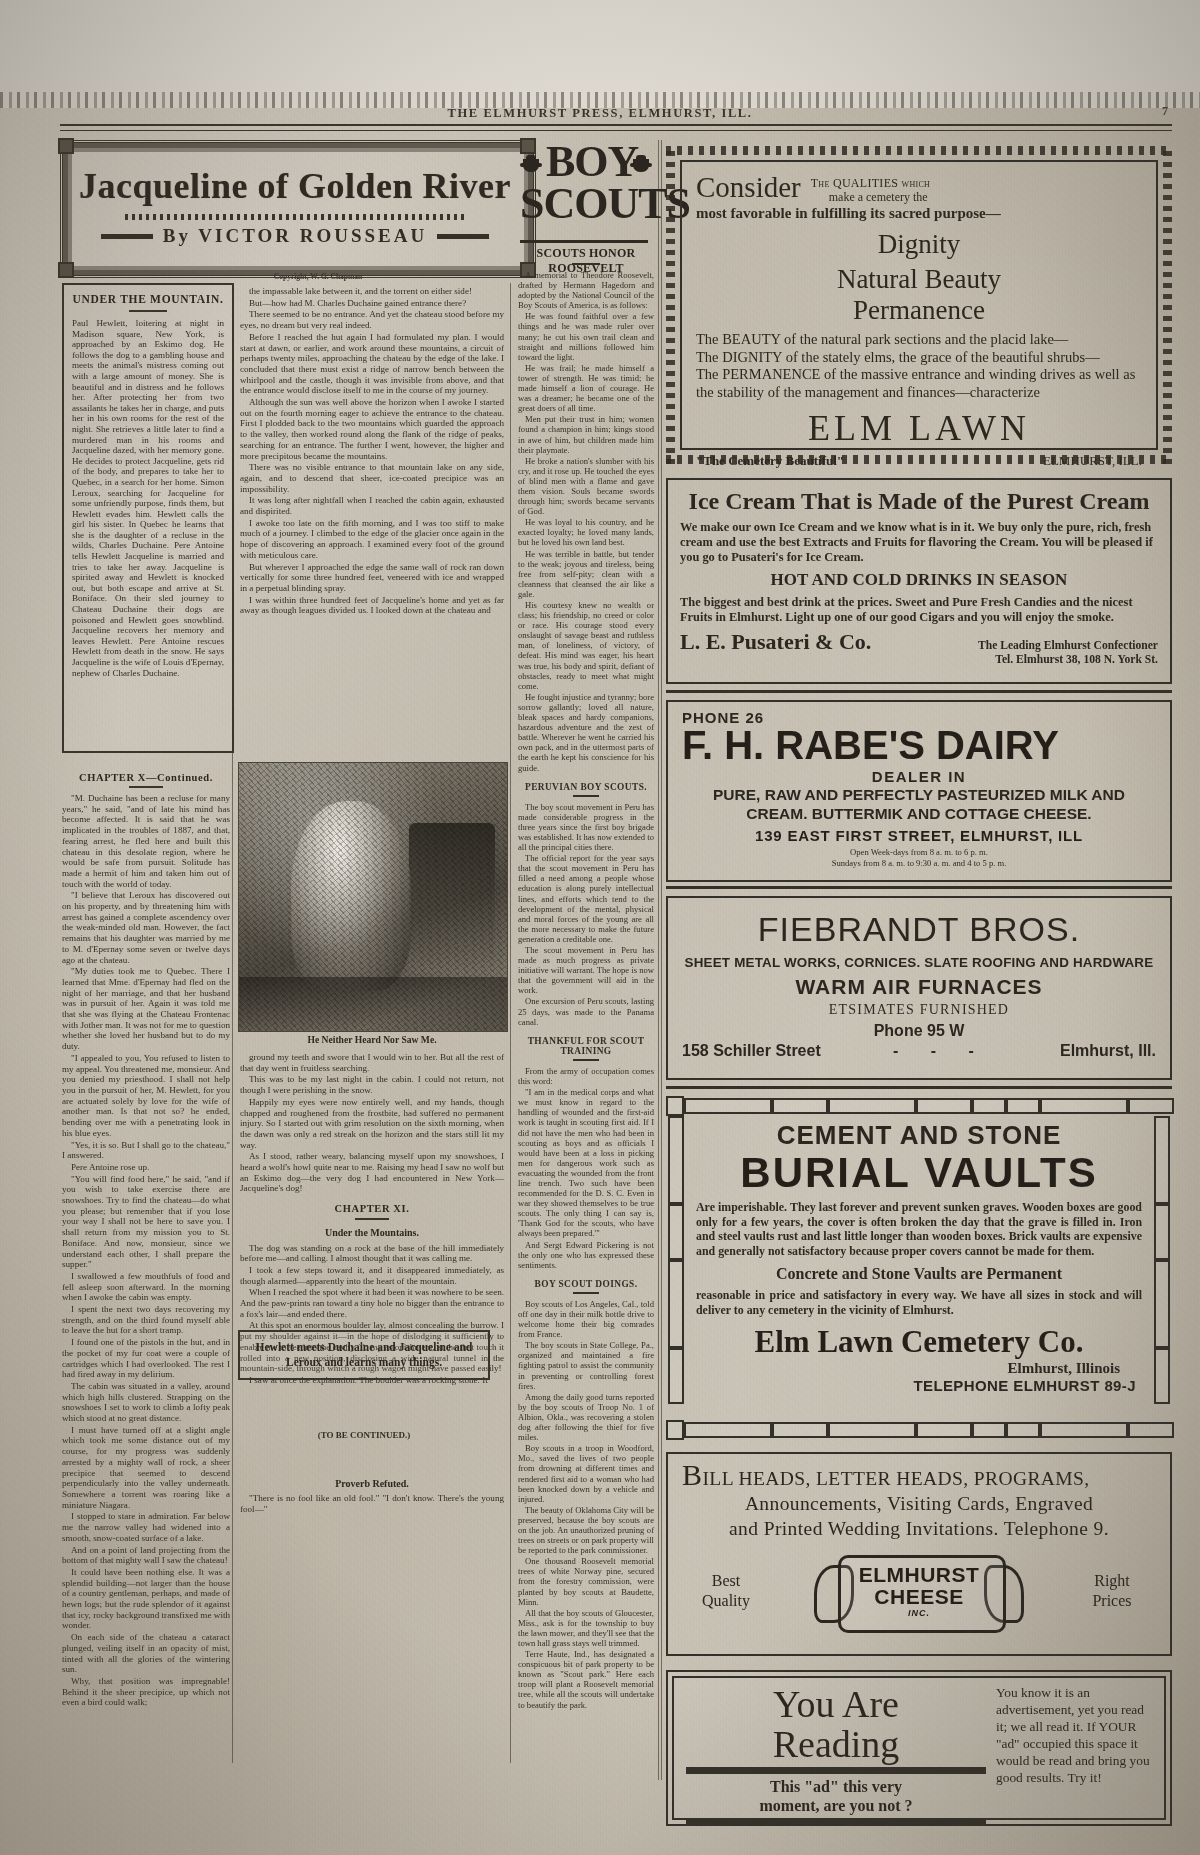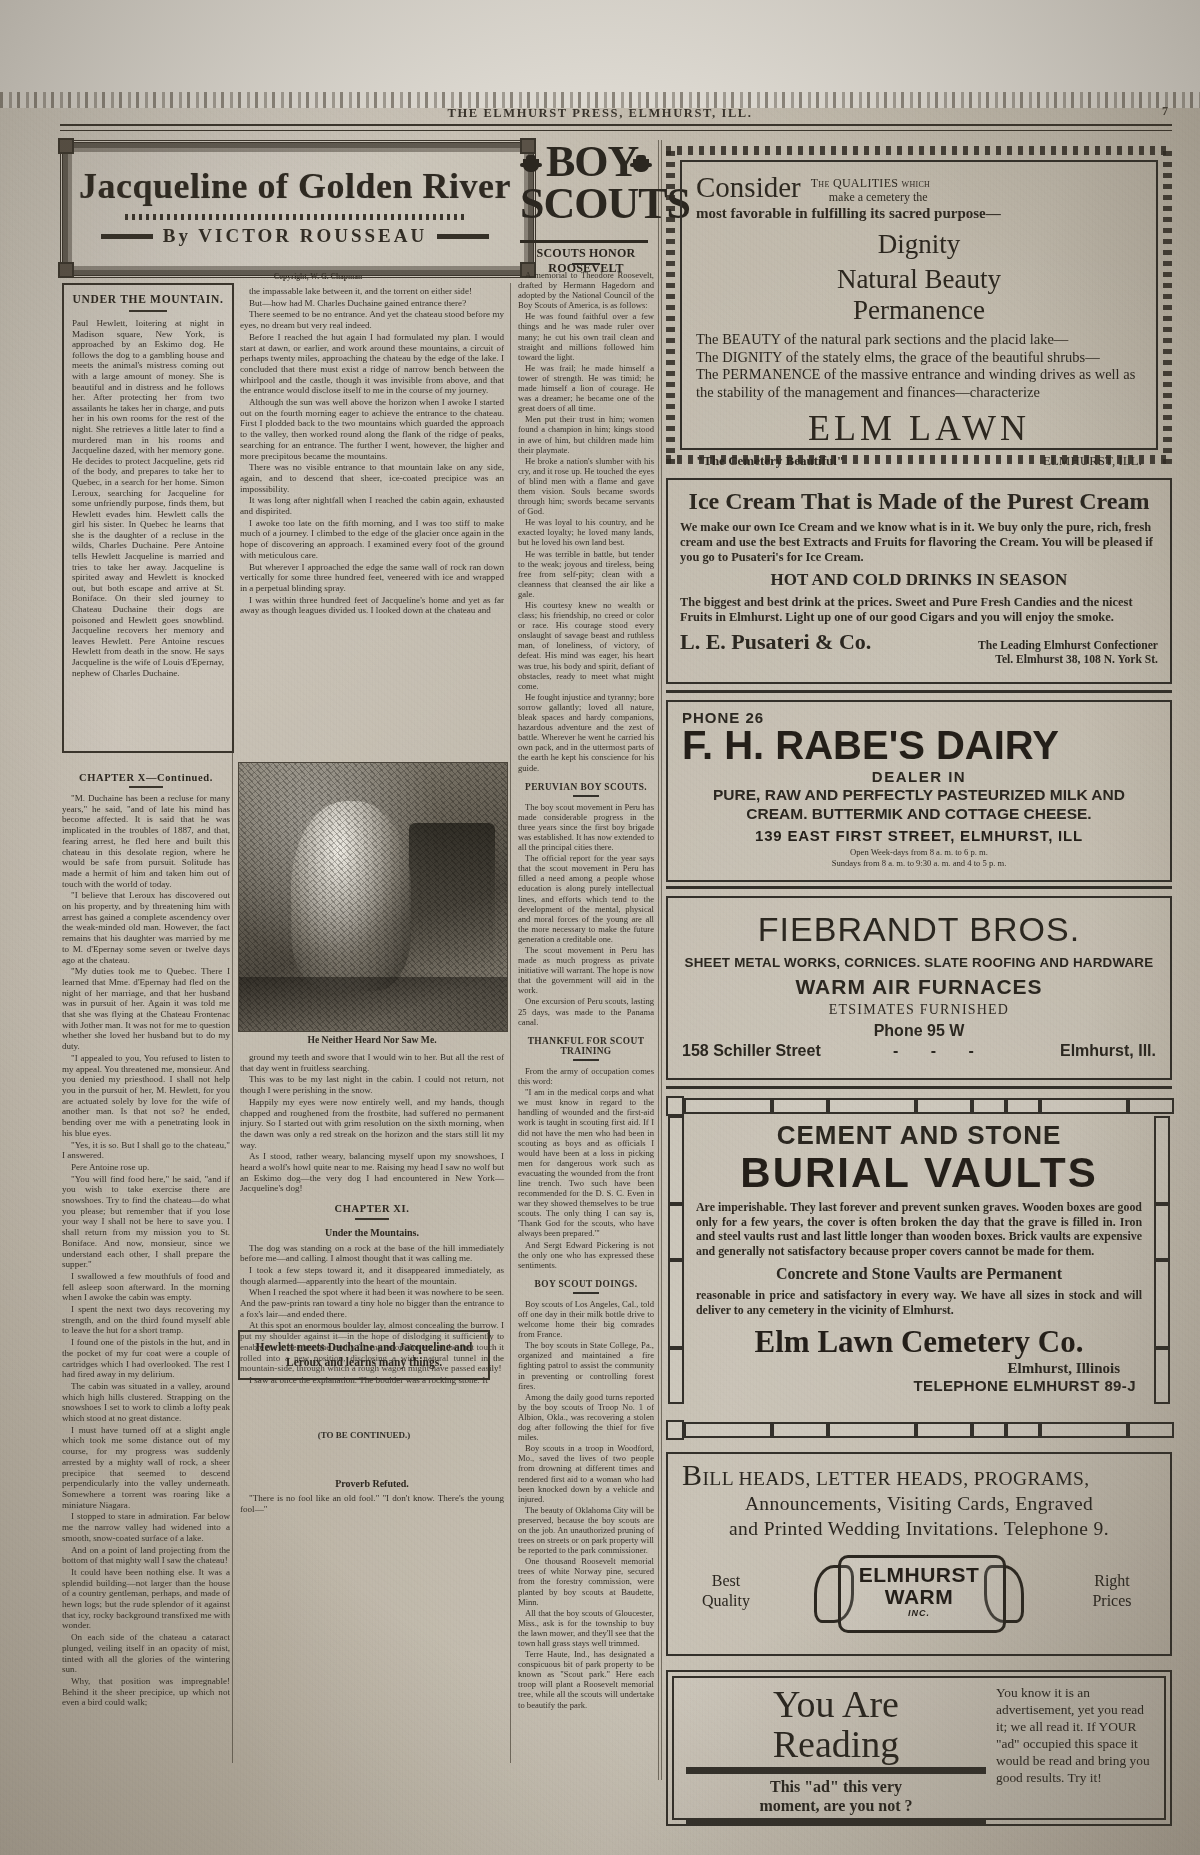--- a/index.html
+++ b/index.html
@@ -590,21 +590,21 @@
         <span class="billSide">
           <span style="display:block;">Best</span>
           <span style="display:block;">Quality</span>
         </span>
         <span class="pressLogo">
           <span class="scrollL"></span>
           <span class="scrollR"></span>
           <span class="plate"></span>
           <span class="txt">
             <span class="t1" style="display:block;">ELMHURST</span>
-            <span class="t2" style="display:block;">WARM</span>
+            <span class="t2" style="display:block;">CHEESE</span>
             <span class="t3" style="display:block;font-style:italic;">INC.</span>
           </span>
         </span>
         <span class="billSide">
           <span style="display:block;">Right</span>
           <span style="display:block;">Prices</span>
         </span>
       </div>
     </div>
   </div>

